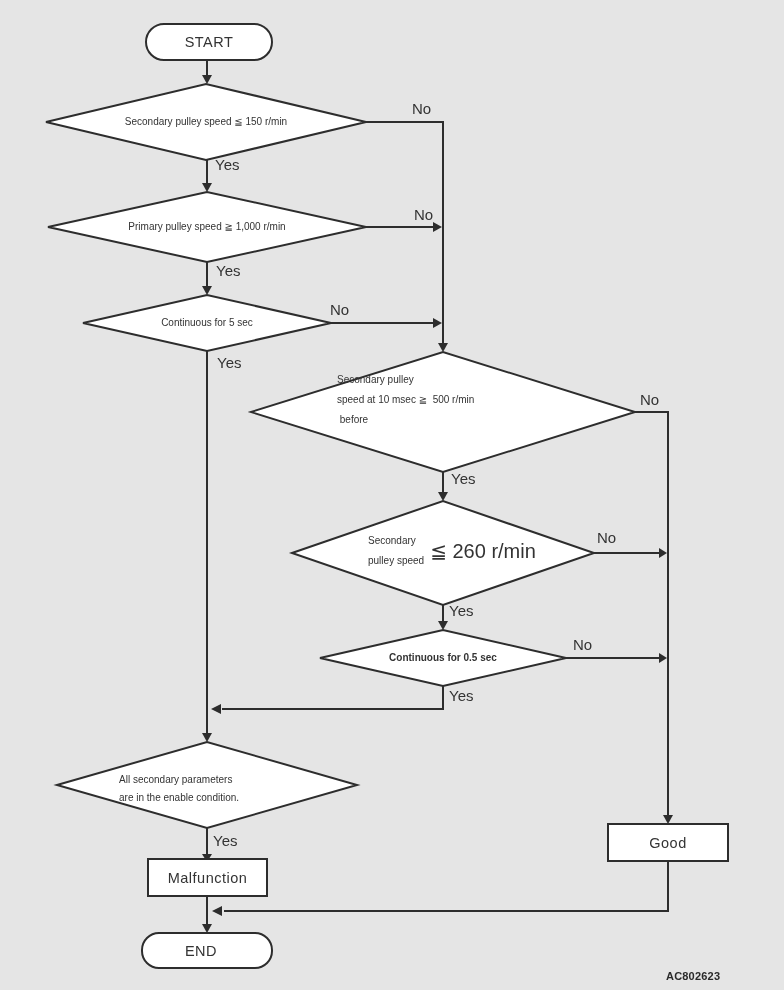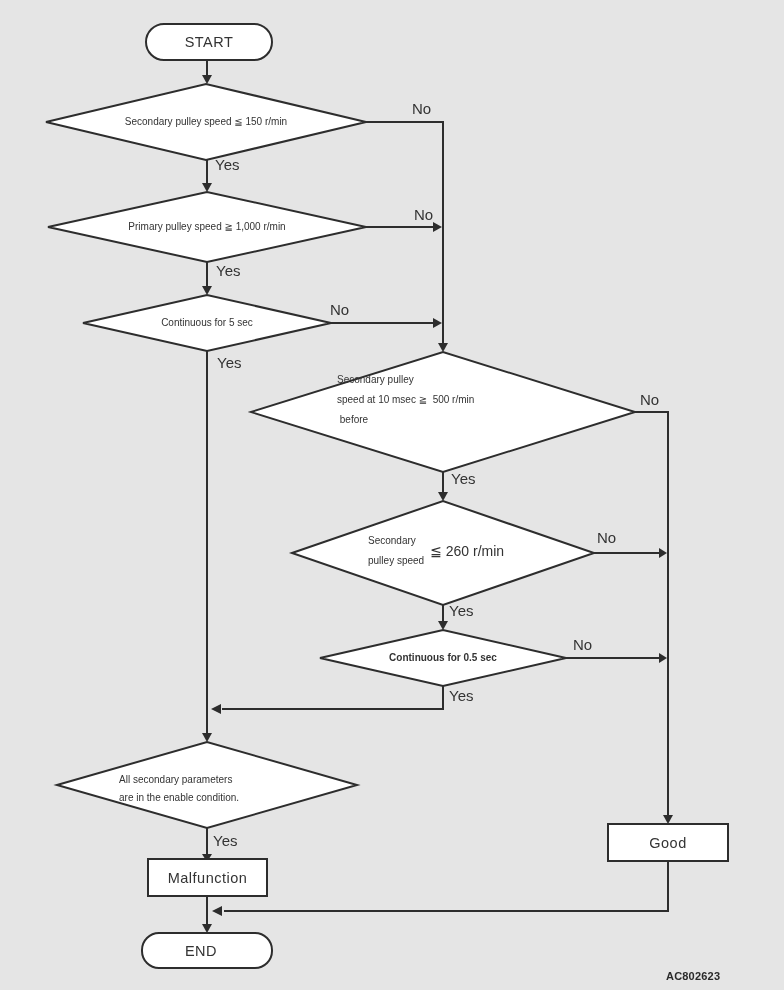--- a/index.html
+++ b/index.html
@@ -35,21 +35,21 @@
     letter-spacing: 0.5px;
   }
   .edge-lbl {
     position: absolute;
     font-size: 15px;
     color: #333333;
     line-height: 15px;
     white-space: nowrap;
   }
   .d5wrap { position: absolute; display: flex; align-items: center; }
-  .d5wrap .cond { margin-left: 6px; font-size: 14px; color: #333333; white-space: nowrap; }
+  .d5wrap .cond { margin-left: 6px; font-size: 20px; color: #333333; white-space: nowrap; }
   .code {
     position: absolute;
     font-size: 11px;
     font-weight: bold;
     color: #2a2a2a;
     letter-spacing: 0.2px;
   }
 </style>
 </head>
 <body>

